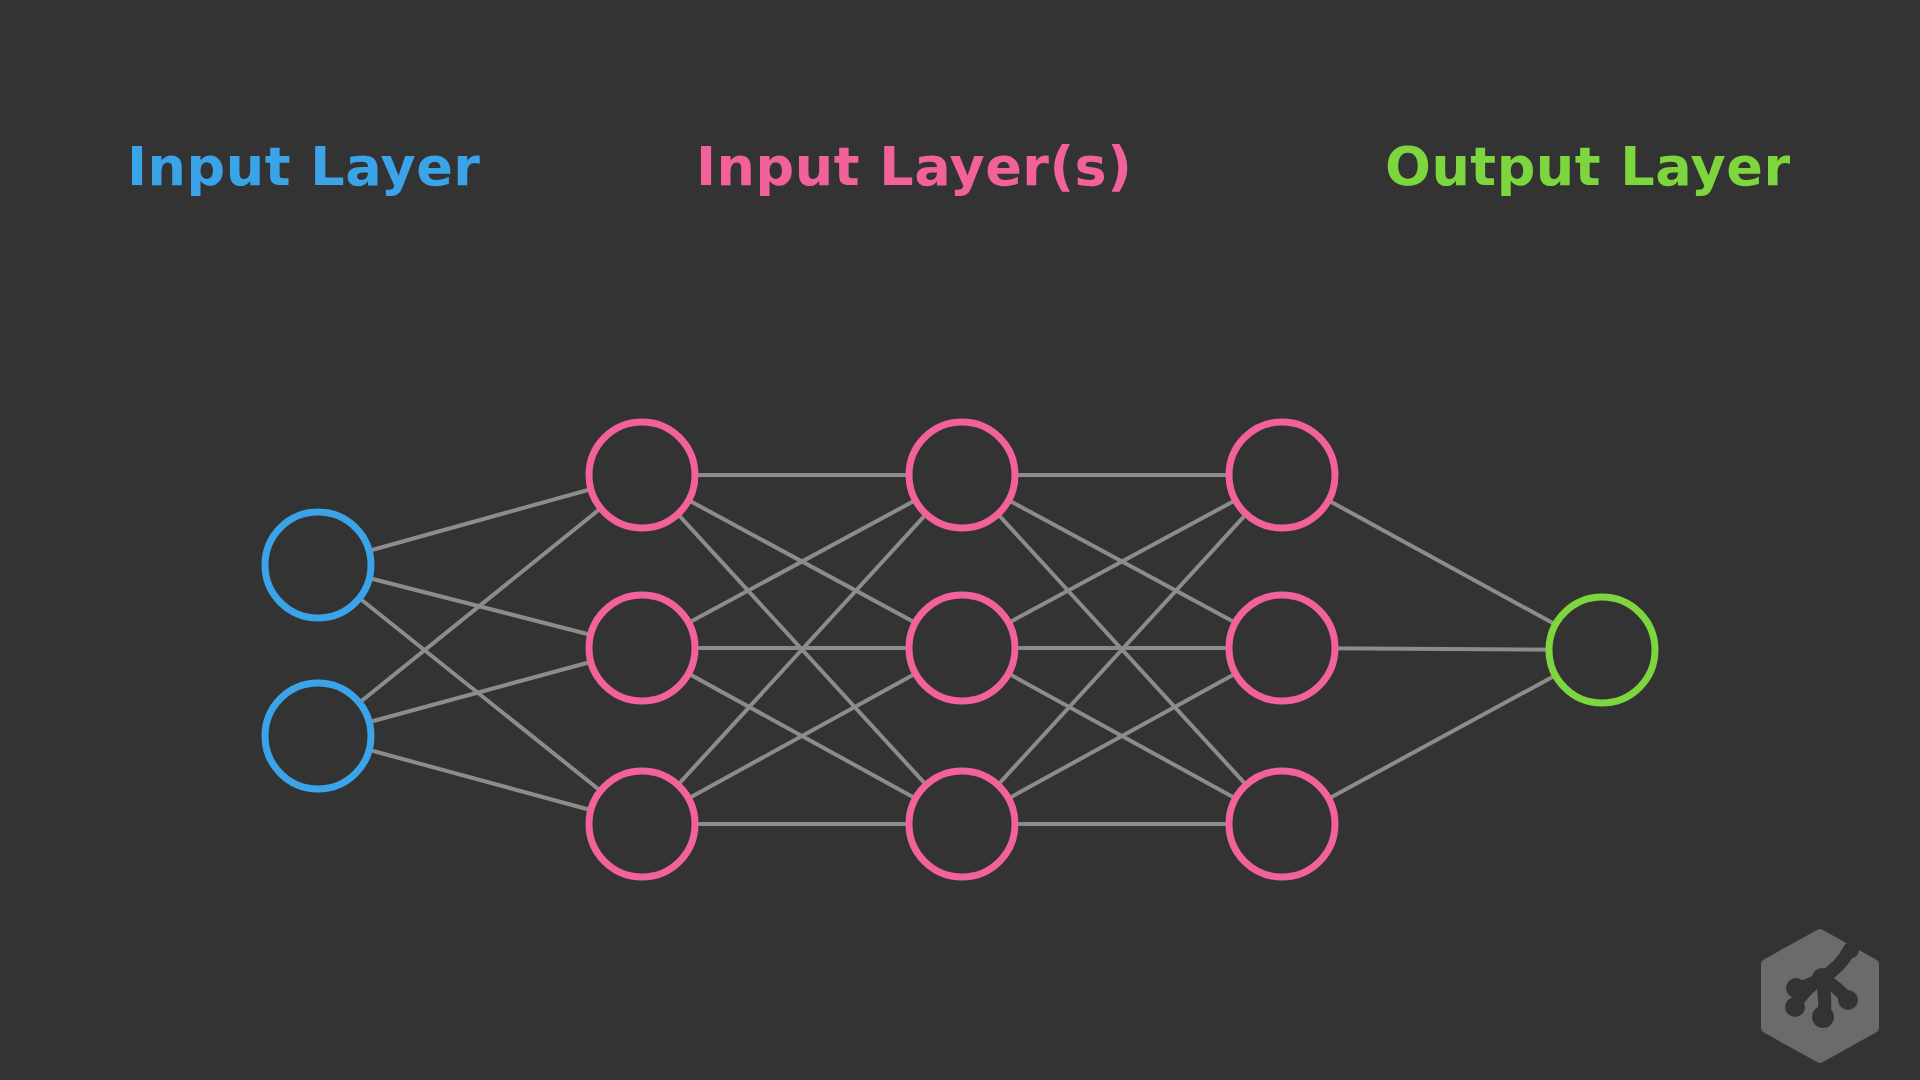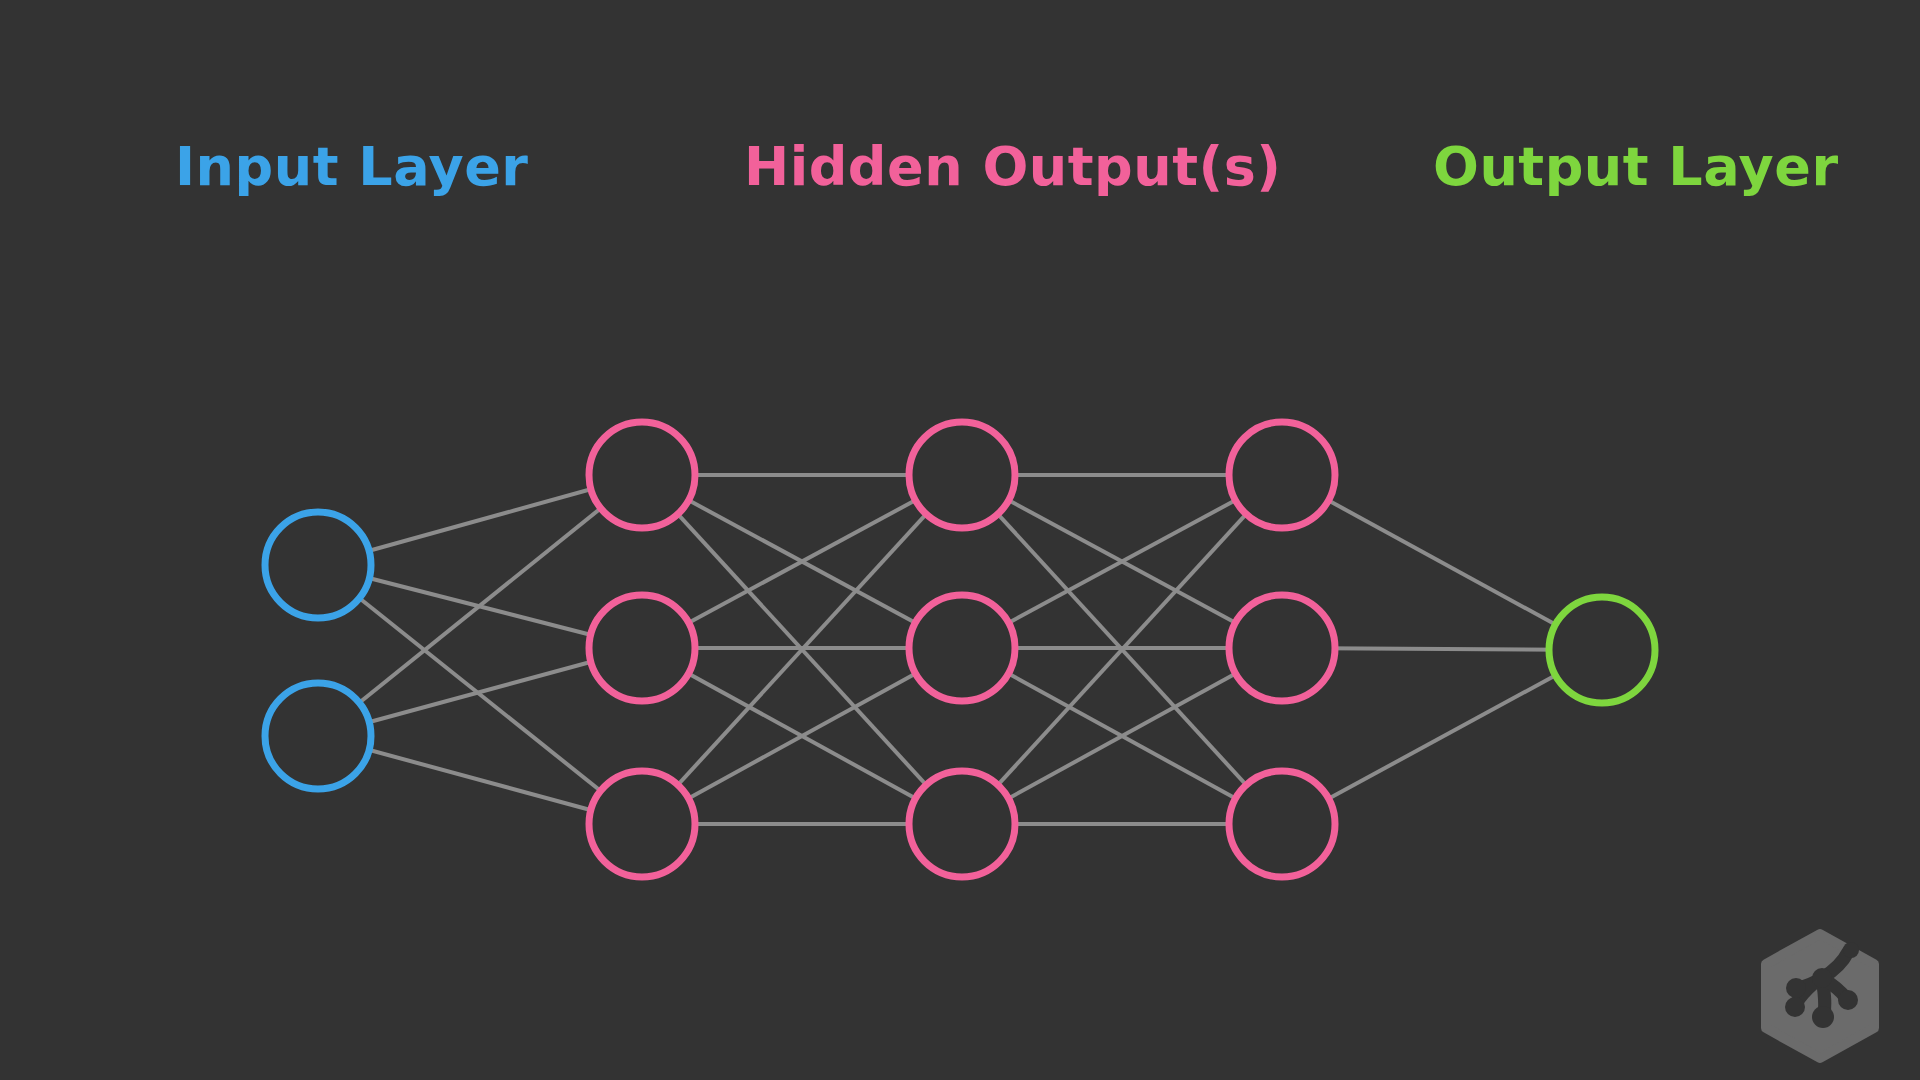--- a/index.html
+++ b/index.html
@@ -30,21 +30,20 @@
     display: block;
   }
   .layer-label {
     position: absolute;
     font-family: "DejaVu Sans", sans-serif;
     font-weight: bold;
     font-size: 54px;
     letter-spacing: 0.5px;
     white-space: nowrap;
     line-height: 1;
-    margin-left: 48px;
   }
   #label-input  { left: 127px;  top: 140px; }
   #label-hidden { left: 696px;  top: 140px; }
   #label-output { left: 1385px; top: 140px; }
 
   #watermark {
     position: absolute;
     left: 1752px;
     top: 928px;
     width: 136px;
@@ -99,21 +98,21 @@
         <circle cx="962" cy="824" r="53" fill="#333333" stroke="#f2619a" stroke-width="7"></circle>
         <circle cx="1282" cy="475" r="53" fill="#333333" stroke="#f2619a" stroke-width="7"></circle>
         <circle cx="1282" cy="648" r="53" fill="#333333" stroke="#f2619a" stroke-width="7"></circle>
         <circle cx="1282" cy="824" r="53" fill="#333333" stroke="#f2619a" stroke-width="7"></circle>
         <circle cx="1602" cy="650" r="53" fill="#333333" stroke="#7ed63e" stroke-width="7"></circle>
       </g>
   </svg>
 
   <div class="layer-label" id="label-input" style="color: rgb(59, 163, 232); left: 127px; top: 140px;">Input Layer</div>
 
-  <div class="layer-label" id="label-hidden" style="color: rgb(242, 97, 154); left: 696px; top: 140px;">Hidden Output(s)</div>
+  <div class="layer-label" id="label-hidden" style="color: rgb(242, 97, 154); left: 696px; top: 140px;">Input Layer(s)</div>
 
   <div class="layer-label" id="label-output" style="color: rgb(126, 214, 62); left: 1385px; top: 140px; text-align: right;">Output Layer</div>
 
   <svg id="watermark" viewBox="0 0 136 136" xmlns="http://www.w3.org/2000/svg" style="left: 1752px; top: 928px; width: 136px; height: 136px;">
     <path id="wm-hex" d="M68 6 L122 36 L122 100 L68 130 L14 100 L14 36 Z" stroke-linejoin="round" stroke-width="10" fill="#6b6b6b" stroke="#6b6b6b"></path>
     <g id="wm-glyph">
       <path d="M96 24 C90 36 80 44 70 50 C62 55 54 58 46 60" fill="none" stroke-width="13" stroke-linecap="round" stroke="#333333"></path>
       <path d="M70 50 C72 62 74 74 72 86" fill="none" stroke-width="13" stroke-linecap="round" stroke="#333333"></path>
       <path d="M70 50 C80 56 88 62 94 70" fill="none" stroke-width="13" stroke-linecap="round" stroke="#333333"></path>
       <path d="M62 55 C54 62 48 68 44 76" fill="none" stroke-width="13" stroke-linecap="round" stroke="#333333"></path>

